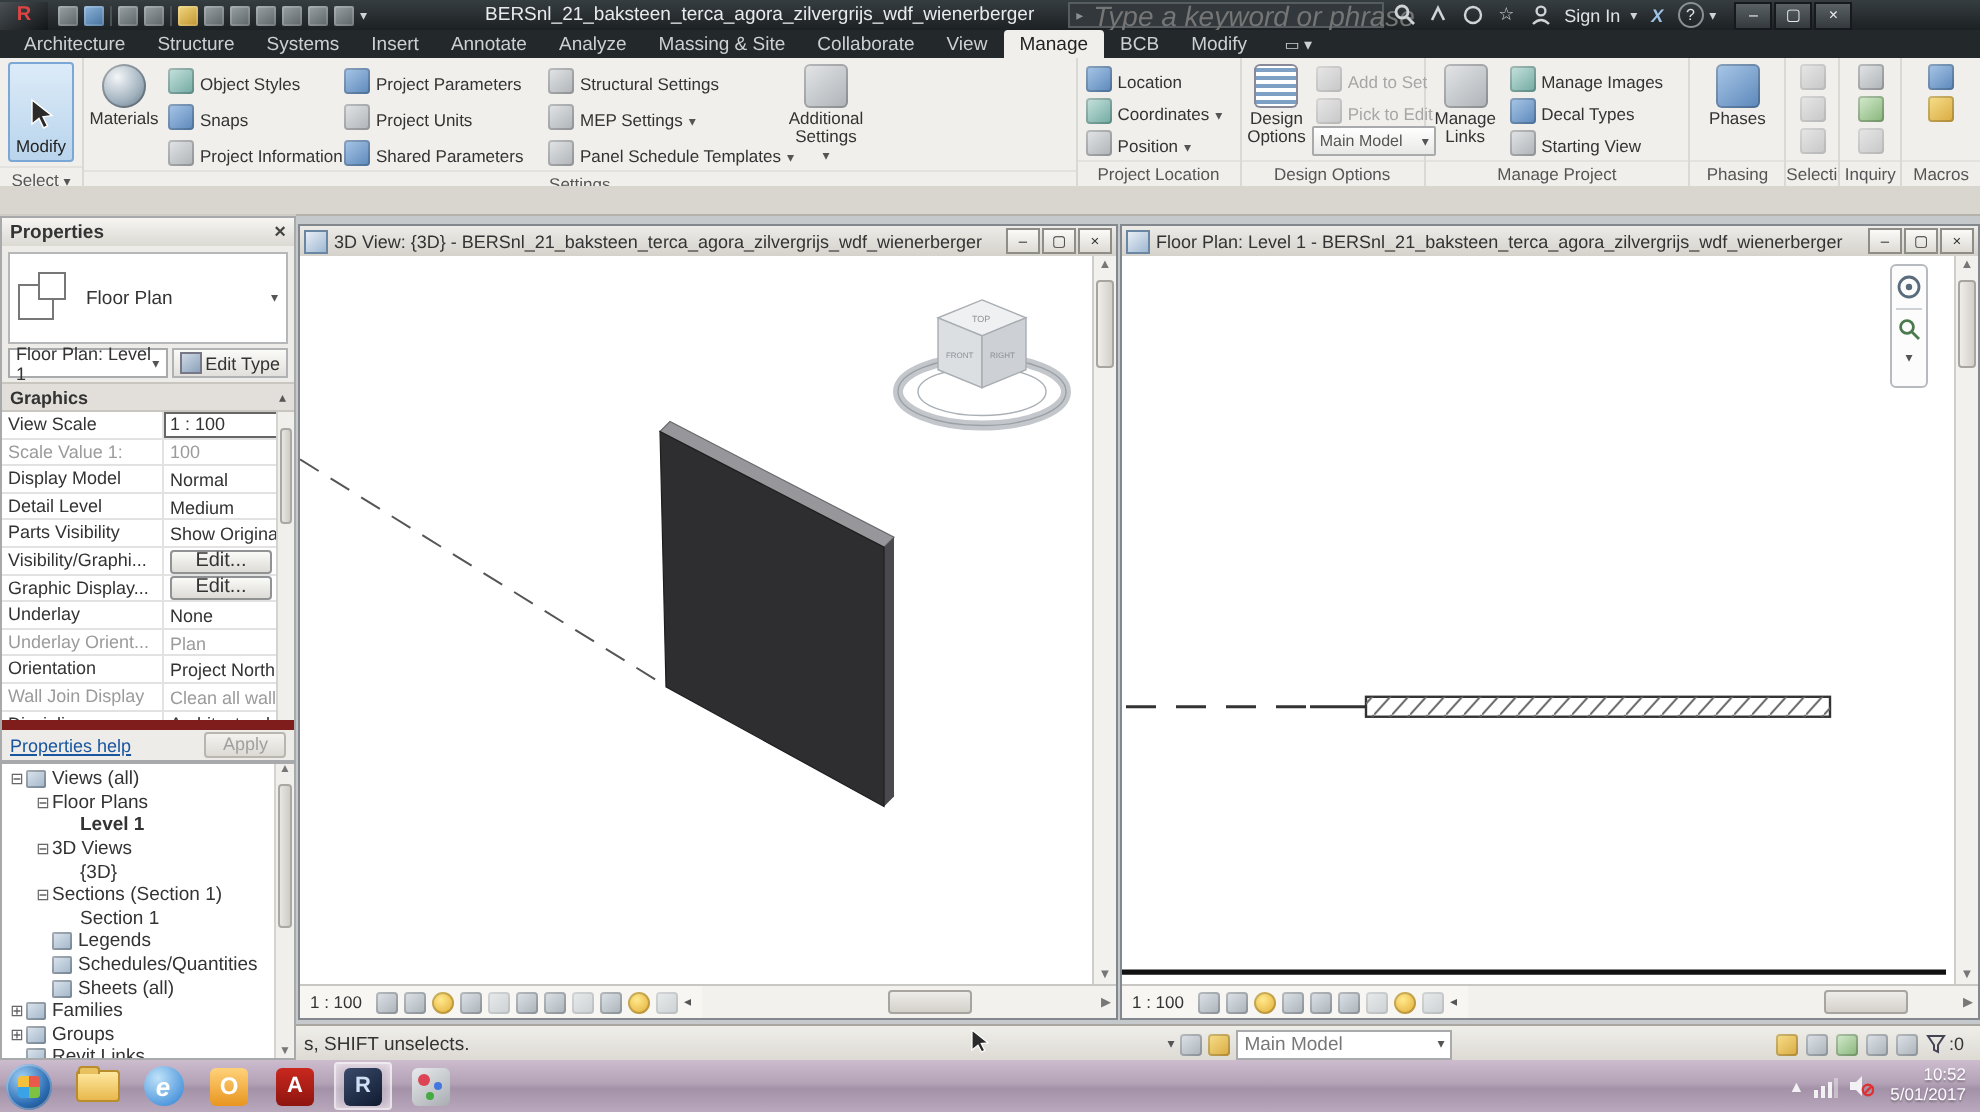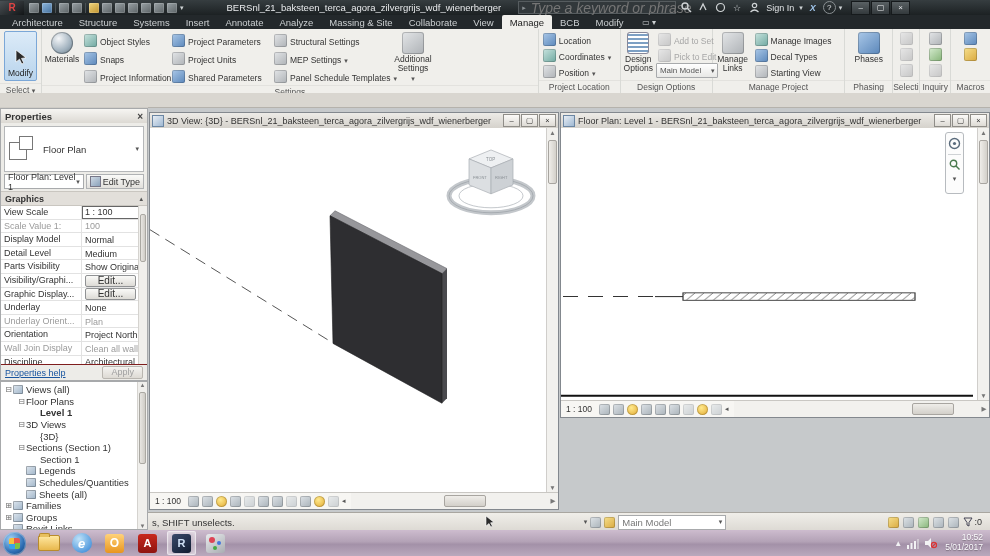--- a/index.html
+++ b/index.html
@@ -9,21 +9,21 @@
   
   .titlebar{position:absolute;left:0;top:0;width:990px;height:15px;
     background:linear-gradient(#363d40,#1c2123);display:flex;align-items:center;gap:3px;color:#d8dadc;}
   .rlogo{width:24px;height:14px;background:linear-gradient(145deg,#4a5054,#121517);
     display:flex;align-items:center;justify-content:center;color:#d44;font-weight:bold;font-size:10px;}
   .qat{display:flex;align-items:center;gap:3px;margin-left:2px;}
   .qic{width:10px;height:10px;border-radius:1px;background:linear-gradient(145deg,#9aa2a6,#5c6366);box-shadow:inset 0 0 0 1px rgba(255,255,255,.15);}
   .qic.y{background:linear-gradient(145deg,#f2d77e,#bf9330);}
   .qic.b{background:linear-gradient(145deg,#8fb7dd,#44709c);}
   .qsep{width:1px;height:10px;background:#4b5254;}
-  .tb-title{flex:0 0 auto;margin-left:40px;font-size:9.5px;color:#e8eaec;white-space:nowrap;}
+  .tb-title{flex:0 0 auto;margin-left:56px;font-size:9.5px;color:#e8eaec;white-space:nowrap;}
   .tb-search{margin-left:14px;display:flex;align-items:center;background:#32383b;border:1px solid #565c5f;height:11px;width:150px;padding:0 3px;gap:3px;}
   .tb-search input{flex:1;background:transparent;border:none;outline:none;color:#9aa0a3;
      font-style:italic;font-size:14px;font-family:"Liberation Sans","DejaVu Sans",sans-serif;}
   .tbic{display:flex;align-items:center;justify-content:center;width:14px;height:12px;color:#cfd3d5;font-size:9px;}
   .signin{font-size:9px;color:#dfe2e4;margin:0 2px;}
   .xlogo{color:#9fc3e8;font-weight:bold;font-style:italic;}
   .helpc{width:11px;height:11px;border:1px solid #8a9093;border-radius:50%;display:flex;align-items:center;justify-content:center;font-size:8px;color:#dfe2e4;}
   .winbtns{display:flex;gap:1px;margin-left:6px;margin-right:2px;}
   .wb{width:17px;height:12px;background:linear-gradient(#5a6164,#33393c);border:1px solid #161a1c;
       display:flex;align-items:center;justify-content:center;color:#e8eaec;font-size:8px;line-height:1;}
@@ -78,39 +78,39 @@
   .pgridwrap{flex:1;position:relative;background:#fff;overflow:hidden;}
   .pgrid{position:absolute;left:0;top:0;right:8px;}
   .prow{display:flex;height:12.6px;border-bottom:1px solid #e2e2e2;font-size:9px;align-items:stretch;cursor:pointer;}
   .plab{width:74px;padding:1px 3px 0;border-right:1px solid #e2e2e2;white-space:nowrap;overflow:hidden;}
   .pval{flex:1;padding:1px 3px 0;white-space:nowrap;overflow:hidden;display:flex;align-items:center;}
   .prow.grayed .plab,.prow.grayed .pval{color:#9b9b9b;}
   .prow.sel .pval{border:1px solid #666;padding:0 2px;background:#fff;}
   .prow.btn .pval span{flex:1;text-align:center;background:linear-gradient(#fafaf8,#dddbd6);border:1px solid #909294;border-radius:2px;font-size:10px;line-height:10px;}
   .pvscroll{position:absolute;right:0;top:0;bottom:0;width:8px;background:#f0efec;border-left:1px solid #d5d3cf;}
   .pvthumb{position:absolute;left:1px;right:1px;top:8px;height:46px;background:linear-gradient(90deg,#e8e6e2,#cfccc6);border:1px solid #aaa8a2;border-radius:2px;}
-  .phelp{height:15px;display:flex;align-items:center;justify-content:space-between;padding:0 4px;background:#edece8;border-top:1px solid #7f1d1d;}
+  .phelp{height:15px;display:flex;align-items:center;justify-content:space-between;padding:0 4px;background:#edece8;border-top:5px solid #7f1d1d;}
   .plink{color:#1a56a0;text-decoration:underline;font-size:9px;cursor:pointer;}
   .applybtn{color:#a0a0a0;background:linear-gradient(#f4f3f0,#dddad4);border:1px solid #b9b6b0;border-radius:2px;padding:0 8px;font-size:9px;line-height:11px;}
   
   .browser{position:absolute;left:0;top:381px;width:148px;height:149px;background:#fff;border:1px solid #a7a9ab;box-sizing:border-box;overflow:hidden;z-index:6;}
   .tree{position:absolute;left:0;top:2px;right:9px;}
   .titem{display:flex;align-items:center;height:11.6px;font-size:9.5px;white-space:nowrap;cursor:pointer;}
   .titem.lvl0{padding-left:3px;} .titem.lvl1{padding-left:16px;} .titem.lvl2{padding-left:30px;}
   .titem.bold .tlab{font-weight:bold;}
   .texp{width:9px;font-size:8px;color:#666;text-align:center;flex:0 0 auto;}
   .tico{width:10px;height:9px;margin-right:3px;flex:0 0 auto;border-radius:1px;display:none;}
   .titem.ico .tico{display:inline-block;background:linear-gradient(140deg,#dfe7ef,#9fb4c8);box-shadow:inset 0 0 0 1px rgba(0,0,0,.25);}
   .bvscroll{position:absolute;right:0;top:0;bottom:0;width:9px;background:#f0efec;border-left:1px solid #d5d3cf;}
   .bvthumb{position:absolute;left:1px;right:1px;top:10px;height:70px;background:linear-gradient(90deg,#e8e6e2,#cfccc6);border:1px solid #aaa8a2;border-radius:2px;}
   .bvarrow{position:absolute;left:0;right:0;text-align:center;font-size:6px;color:#777;}
   
   .dwin{position:absolute;background:#fff;border:1px solid #83888e;box-sizing:border-box;}
   .w3d{left:149px;top:112px;width:410px;height:398px;}
-  .wfp{left:560px;top:112px;width:430px;height:306px;}
+  .wfp{left:560px;top:112px;width:430px;height:398px;}
   .wtitle{height:15px;background:linear-gradient(#edebe7,#d5d2cc);border-bottom:1px solid #a8a6a1;
       display:flex;align-items:center;padding:0 2px;gap:3px;font-size:9px;color:#333;}
   .wdoc{width:10px;height:10px;background:linear-gradient(140deg,#e8eef5,#9fb8d2);border:1px solid #6b86a3;flex:0 0 auto;}
   .wtext{flex:1;white-space:nowrap;overflow:hidden;text-overflow:ellipsis;}
   .wbtns{display:flex;gap:1px;flex:0 0 auto;}
   .wwb{width:15px;height:11px;background:linear-gradient(#fbfaf8,#dedbd5);border:1px solid #8f8d88;
       display:flex;align-items:center;justify-content:center;font-size:7.5px;color:#333;cursor:pointer;}
   .wbody{position:absolute;left:0;top:15px;right:0;bottom:0;background:#fff;}
   .canvas{position:absolute;left:0;top:0;right:11px;bottom:16px;background:#fff;overflow:hidden;cursor:crosshair;}
   .vscroll{position:absolute;right:0;top:0;bottom:16px;width:11px;background:#f2f1ee;border-left:1px solid #d0cecb;}

